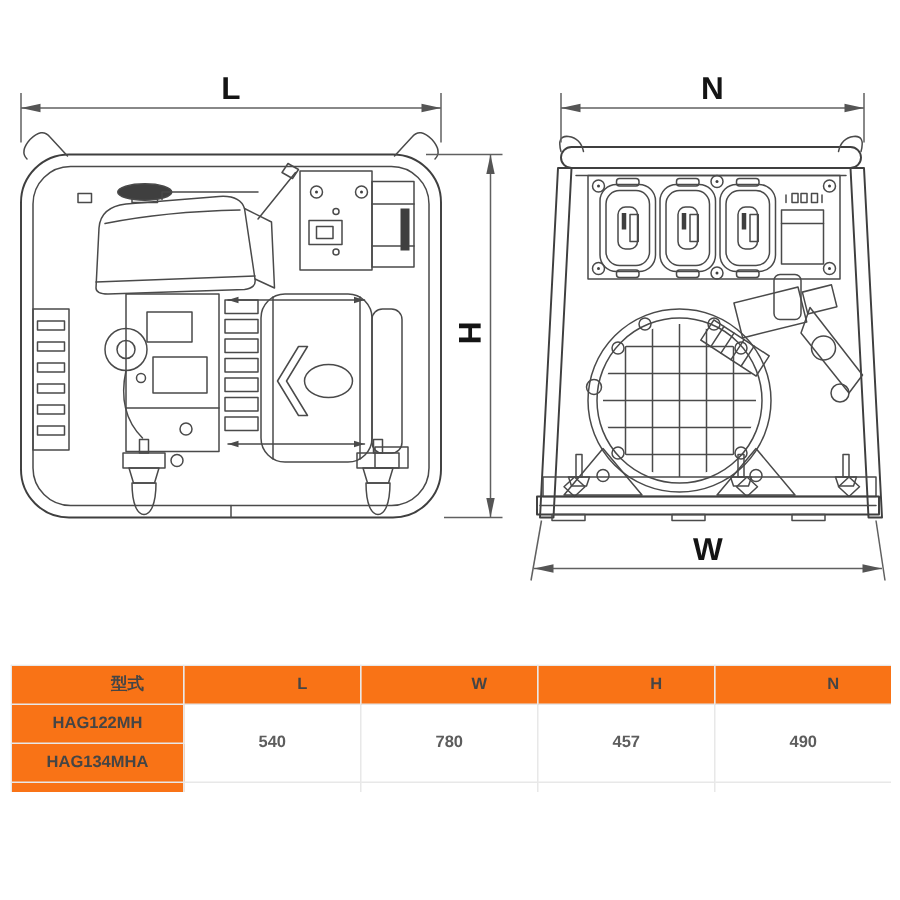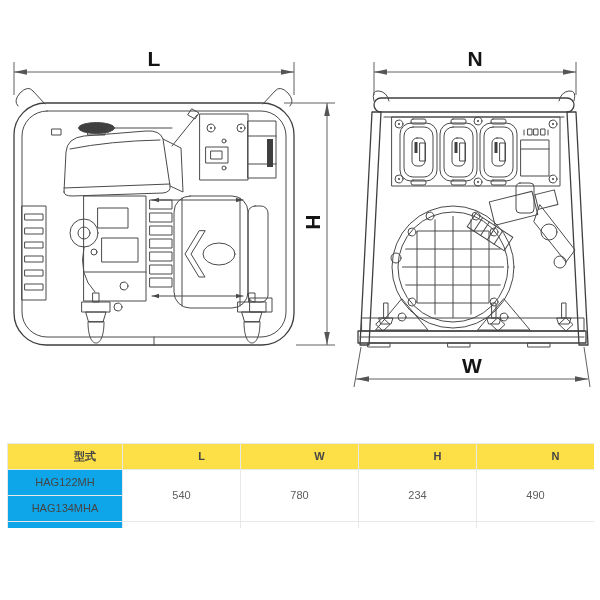--- a/index.html
+++ b/index.html
@@ -10,23 +10,23 @@
   .ln{fill:none;stroke:#4a4a4a;stroke-width:1;stroke-linejoin:round;stroke-linecap:round;}
   .lnb{fill:none;stroke:#3f3f3f;stroke-width:1.3;stroke-linejoin:round;stroke-linecap:round;}
   .fl{fill:#3f3f3f;stroke:none;}
   .dim{fill:none;stroke:#606060;stroke-width:1;}
   .dimtxt{font-family:"Liberation Sans",sans-serif;font-size:21px;font-weight:600;fill:#141414;}
   
   .table-wrap{position:absolute;left:7px;top:443px;width:587px;height:85px;overflow:hidden;}
   table.spec{width:100%;border-collapse:collapse;table-layout:fixed;}
   .spec th,.spec td{border:1px solid #e8e8e8;height:25px;padding:0;
        text-align:center;vertical-align:middle;font-size:11px;line-height:1;}
-  .spec th{background:#fde047;color:#454545;font-weight:700;padding-left:40px;}
-  .spec td.model{background:#0ea5e9;color:#454545;font-weight:400;margin-top:38px;}
-  .spec td.val{background:#ffffff;color:#5d5d5d;font-weight:400;}
+  .spec th{background:#f97316;color:#454545;font-weight:700;padding-left:40px;}
+  .spec td.model{background:#f97316;color:#454545;font-weight:700;margin-top:38px;}
+  .spec td.val{background:#ffffff;color:#5d5d5d;font-weight:700;}
   .spec tr.partial td{height:16px;}
 </style>
 </head>
 <body>
 
 <svg class="drawing" width="600" height="435" viewBox="0 0 600 435">
   <defs>
     <marker id="dimArrow" viewBox="0 0 14 8" markerWidth="14" markerHeight="8" refX="13.5" refY="4" orient="auto-start-reverse" markerUnits="userSpaceOnUse">
       <path d="M0.5,1.2 L13.5,4 L0.5,6.8 Z" fill="#555"></path>
     </marker>
@@ -294,21 +294,21 @@
         <th>W</th>
         <th>H</th>
         <th>N</th>
       </tr>
     </thead>
     <tbody>
       <tr>
         <td class="model">HAG122MH</td>
         <td class="val" rowspan="2">540</td>
         <td class="val" rowspan="2">780</td>
-        <td class="val" rowspan="2">234</td>
+        <td class="val" rowspan="2">457</td>
         <td class="val" rowspan="2">490</td>
       </tr>
       <tr>
         <td class="model">HAG134MHA</td>
       </tr>
       <tr class="partial">
         <td class="model"></td>
         <td class="val"></td>
         <td class="val"></td>
         <td class="val"></td>

